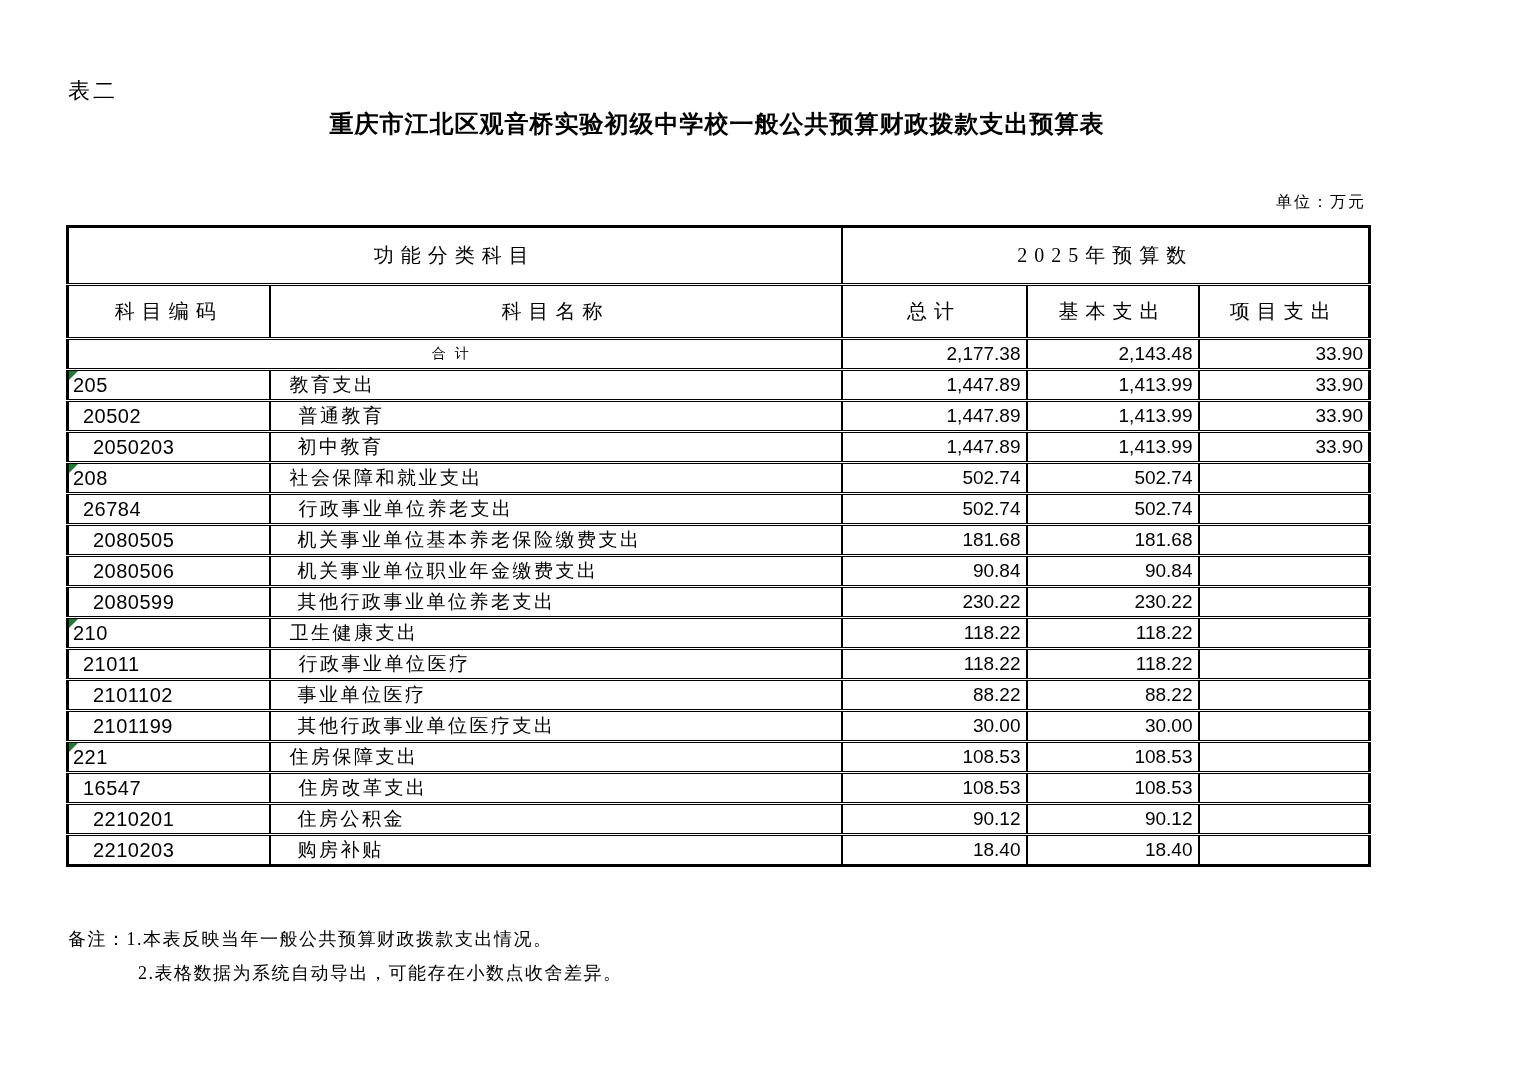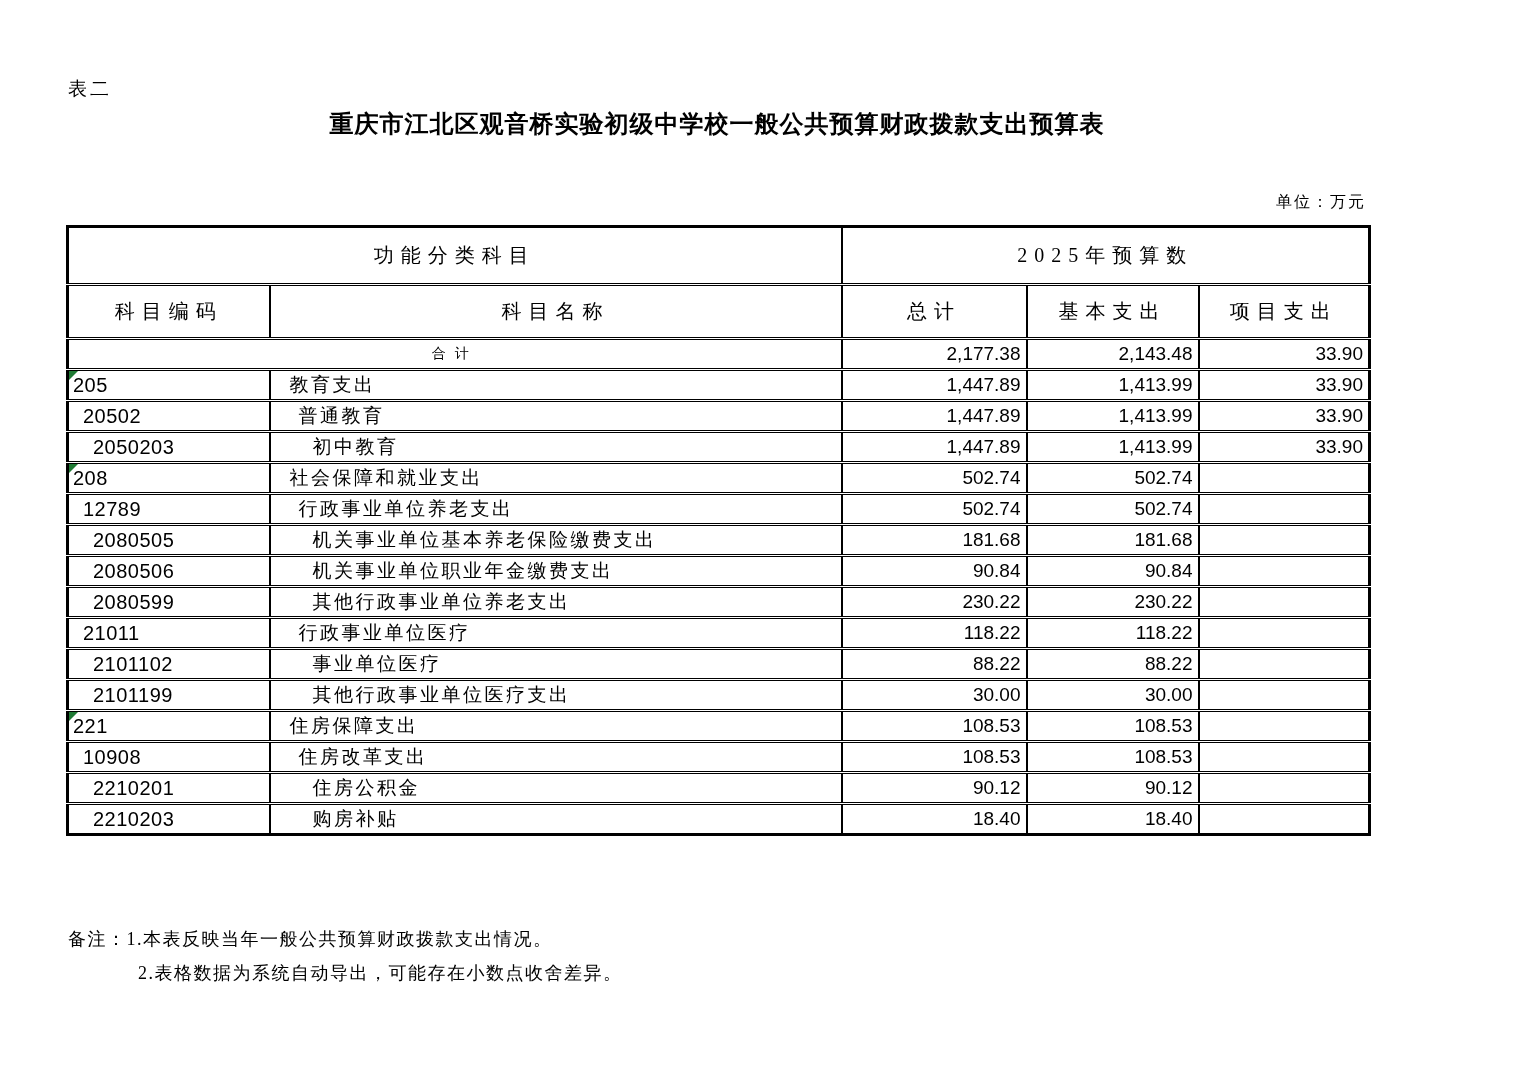--- a/index.html
+++ b/index.html
@@ -4,21 +4,21 @@
 <style>
   * { box-sizing: border-box; margin: 0; padding: 0; }
   html, body { background: #ffffff; }
   body {
     width: 1520px; height: 1074px; position: relative;
     font-family: "Liberation Serif", "DejaVu Serif", serif;
     color: #000;
   }
   .tab-label {
     position: absolute; left: 68px; top: 76px;
-    font-size: 19px; letter-spacing: 3px;
+    font-size: 22px; letter-spacing: 3px;
   }
   .page-title {
     position: absolute; left: 66px; top: 108px; width: 1302px;
     text-align: center; font-size: 24px; font-weight: bold; letter-spacing: 1px;
     white-space: nowrap;
   }
   .unit-label {
     position: absolute; left: 66px; top: 192px; width: 1300px;
     text-align: right; font-size: 16px; letter-spacing: 2px;
   }
@@ -49,21 +49,21 @@
   }
   .td-name { letter-spacing: 2.5px; padding-left: 19px; }
   .td-num {
     text-align: right; padding-right: 5px;
     font-family: "Liberation Sans", "DejaVu Sans", sans-serif;
     font-size: 19px;
   }
   tr.lv2 .td-code { padding-left: 14px; }
   tr.lv3 .td-code { padding-left: 24px; }
   tr.lv2 .td-name { padding-left: 28px; }
-  tr.lv3 .td-name { padding-left: 42px; margin-top: 28px; }
+  tr.lv3 .td-name { padding-left: 27px; margin-top: 28px; }
 
   .total-label { text-align: center; letter-spacing: 9px; font-size: 14px; }
 
   .flag {
     position: absolute; top: 0; left: 0; width: 0; height: 0;
     border-top: 9px solid #1f7a34; border-right: 9px solid transparent;
     display: block;
   }
 
   .notes { position: absolute; left: 68px; top: 922px; font-size: 18px; letter-spacing: 1.5px; }
@@ -134,21 +134,21 @@
 
   <tr class="lv1">
     <td class="td-code"><span class="flag" style="border-top-color: rgb(31, 122, 52);"></span><span class="code-text">208</span></td>
     <td class="td-name"><span class="name-text">社会保障和就业支出</span></td>
     <td class="td-num">502.74</td>
     <td class="td-num">502.74</td>
     <td class="td-num"></td>
   </tr>
 
   <tr class="lv2">
-    <td class="td-code"><span class="code-text">12789</span></td>
+    <td class="td-code"><span class="code-text">26784</span></td>
     <td class="td-name"><span class="name-text">行政事业单位养老支出</span></td>
     <td class="td-num">502.74</td>
     <td class="td-num">502.74</td>
     <td class="td-num"></td>
   </tr>
 
   <tr class="lv3">
     <td class="td-code"><span class="code-text">2080505</span></td>
     <td class="td-name"><span class="name-text">机关事业单位基本养老保险缴费支出</span></td>
     <td class="td-num">181.68</td>
@@ -165,20 +165,27 @@
   </tr>
 
   <tr class="lv3">
     <td class="td-code"><span class="code-text">2080599</span></td>
     <td class="td-name"><span class="name-text">其他行政事业单位养老支出</span></td>
     <td class="td-num">230.22</td>
     <td class="td-num">230.22</td>
     <td class="td-num"></td>
   </tr>
 
+  <tr class="lv1">
+    <td class="td-code"><span class="flag" style="border-top-color: rgb(31, 122, 52);"></span><span class="code-text">210</span></td>
+    <td class="td-name"><span class="name-text">卫生健康支出</span></td>
+    <td class="td-num">118.22</td>
+    <td class="td-num">118.22</td>
+    <td class="td-num"></td>
+  </tr>
 
   <tr class="lv2">
     <td class="td-code"><span class="code-text">21011</span></td>
     <td class="td-name"><span class="name-text">行政事业单位医疗</span></td>
     <td class="td-num">118.22</td>
     <td class="td-num">118.22</td>
     <td class="td-num"></td>
   </tr>
 
   <tr class="lv3">
@@ -199,21 +206,21 @@
 
   <tr class="lv1">
     <td class="td-code"><span class="flag" style="border-top-color: rgb(31, 122, 52);"></span><span class="code-text">221</span></td>
     <td class="td-name"><span class="name-text">住房保障支出</span></td>
     <td class="td-num">108.53</td>
     <td class="td-num">108.53</td>
     <td class="td-num"></td>
   </tr>
 
   <tr class="lv2">
-    <td class="td-code"><span class="code-text">10908</span></td>
+    <td class="td-code"><span class="code-text">16547</span></td>
     <td class="td-name"><span class="name-text">住房改革支出</span></td>
     <td class="td-num">108.53</td>
     <td class="td-num">108.53</td>
     <td class="td-num"></td>
   </tr>
 
   <tr class="lv3">
     <td class="td-code"><span class="code-text">2210201</span></td>
     <td class="td-name"><span class="name-text">住房公积金</span></td>
     <td class="td-num">90.12</td>

